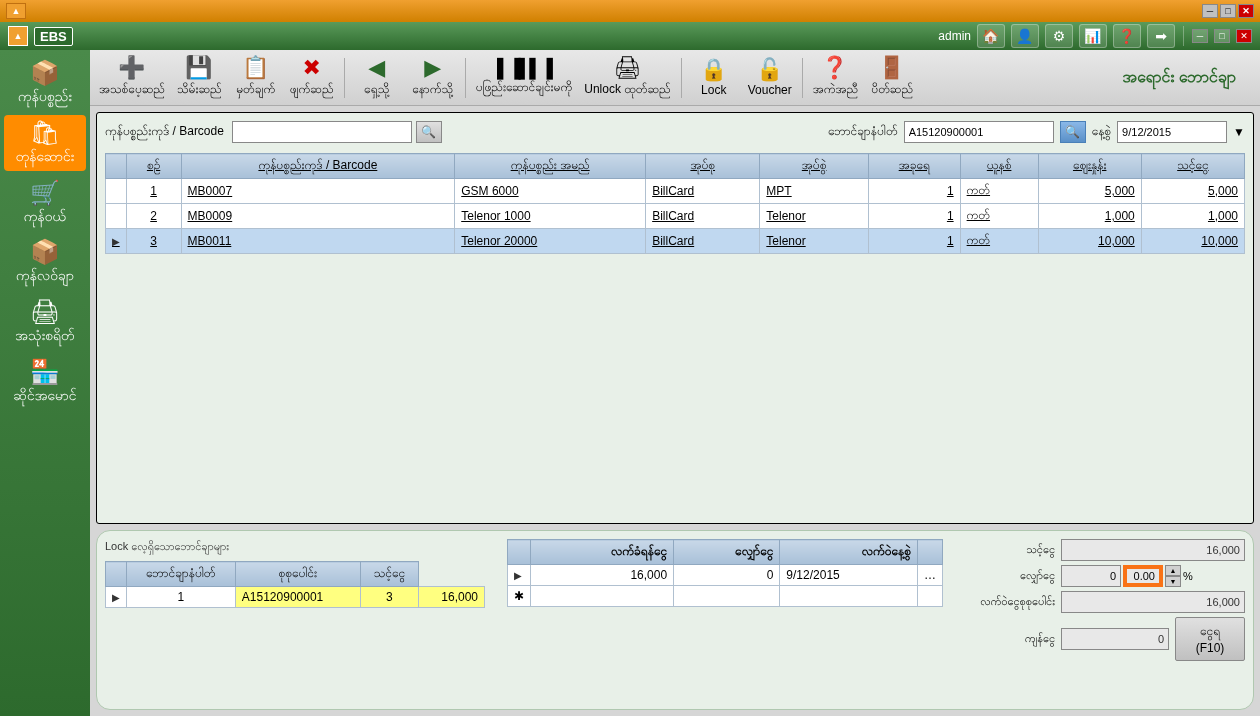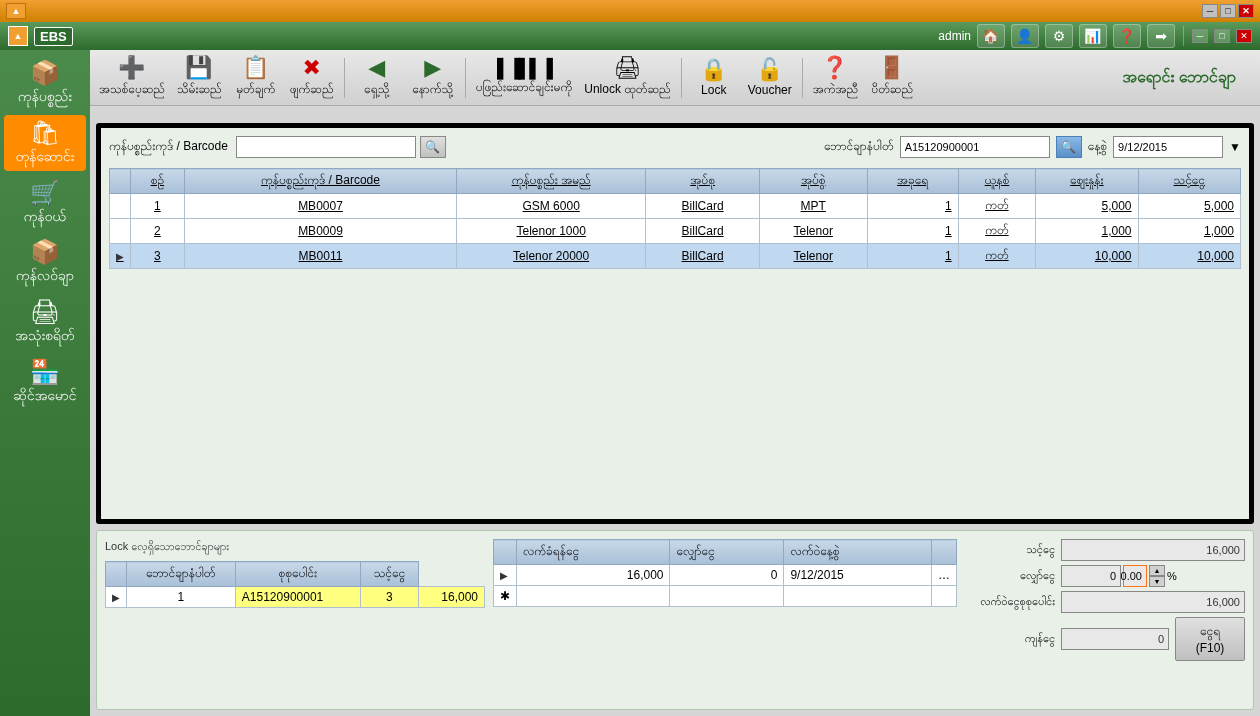--- a/index.html
+++ b/index.html
@@ -79,29 +79,28 @@
       display: flex;
       flex-direction: column;
       padding: 6px;
       gap: 6px;
       overflow: hidden;
     }
     
     
     .top-panel {
       background: #e8f0e8;
-      border: 5px solid #000000;
+      border: 1px solid #000000;
       border-radius: 3px;
       padding: 8px;
       flex: 1;
       display: flex;
       flex-direction: column;
       gap: 6px;
       min-height: 0;
-      margin-top: 11px;
     }
     .panel-header {
       display: flex; justify-content: space-between; align-items: center;
       padding-bottom: 4px;
     }
     .panel-date-area { display: flex; align-items: center; gap: 6px; }
     .voucher-id-input {
       width: 150px; height: 22px; border: 1px solid #888; padding: 0 4px;
       background: #fff; font-size: 11px;
     }
@@ -126,75 +125,75 @@
     
     
     .data-table { width: 100%; border-collapse: collapse; font-size: 11px; }
     .data-table th {
       background: linear-gradient(to bottom, #c8d8e8, #a8c0d8);
       border: 1px solid #90a8c0; padding: 3px 6px; text-align: center;
       color: #000; font-weight: normal; white-space: nowrap;
     }
     .data-table td {
       border: 1px solid #b0c0d0; padding: 3px 6px; background: #fff;
-      text-align: center;
+      text-align: left;
     }
     .data-table td.number { text-align: right; }
     .data-table td.center { text-align: center; }
     .data-table tr.row-selected td { background: #c0d8f0; }
     .table-wrapper { overflow: auto; flex: 1; text-decoration: underline; }
     
     
     .bottom-panel {
       background: #e8f0e8;
       border: 1px solid #b0c8b0;
-      border-radius: 3px;
+      border-radius: 14px;
       padding: 8px;
       height: 180px;
       display: flex;
-      gap: 8px;
+      gap: 22px;
     }
     .lock-section { width: 380px; }
     .lock-title { font-size: 11px; color: #333; margin-bottom: 6px; }
     .lock-table { width: 100%; border-collapse: collapse; font-size: 11px; }
     .lock-table th {
       background: linear-gradient(to bottom, #c8d8e8, #a8c0d8);
       border: 1px solid #90a8c0; padding: 3px 6px; text-align: center;
       font-weight: normal;
     }
     .lock-table td {
       border: 1px solid #b0c0d0; padding: 3px 6px; background: #fff;
     }
     .lock-table td.yellow { background: #ffff80; }
     .lock-table td.number { text-align: right; }
     .lock-table td.center { text-align: center; }
     
     .middle-section { flex: 1; }
     .middle-table { width: 100%; border-collapse: collapse; font-size: 11px; }
     .middle-table th {
       background: linear-gradient(to bottom, #c8d8e8, #a8c0d8);
-      border: 1px solid #90a8c0; padding: 3px 6px; text-align: left;
-      font-weight: normal; white-space: nowrap;
+      border: 1px solid #90a8c0; padding: 3px 6px; text-align: right;
+      font-weight: bold; white-space: nowrap;
     }
     .middle-table td {
       border: 1px solid #b0c0d0; padding: 3px 6px; background: #fff;
     }
     .middle-table td.number { text-align: right; }
     
     .right-section { width: 280px; display: flex; flex-direction: column; gap: 4px; }
     .summary-row { display: flex; align-items: center; gap: 6px; }
     .summary-label { width: 90px; text-align: right; font-size: 11px; }
     .summary-value {
       flex: 1; height: 22px; border: 1px solid #888; background: #e8e8e8;
       text-align: right; padding: 0 4px; display: flex; align-items: center;
       justify-content: flex-end; font-size: 11px; color: #333;
     }
     .discount-row { display: flex; align-items: center; gap: 3px; }
     .discount-input { width: 60px; height: 22px; border: 1px solid #888; background: #e8e8e8; text-align: right; padding: 0 4px; font-size: 11px; display: flex; align-items: center; justify-content: flex-end; }
-    .pct-box { width: 24px; height: 22px; border: 1px solid #f97316; background: #e8e8e8; text-align: right; padding: 0 4px; font-size: 11px; display: flex; align-items: center; justify-content: flex-end; }
+    .pct-box { width: 40px; height: 22px; border: 4px solid #f97316; background: #e8e8e8; text-align: right; padding: 0 4px; font-size: 11px; display: flex; align-items: center; justify-content: flex-end; }
     .spin-btn { display: flex; flex-direction: column; }
     .spin-up, .spin-down { width: 16px; height: 11px; background: #d0d0d0; border: 1px solid #888; cursor: pointer; display: flex; align-items: center; justify-content: center; font-size: 7px; }
     .pct-label { font-size: 11px; }
     .f10-btn {
       width: 70px; height: 44px; background: linear-gradient(to bottom, #e0e0e0, #c0c0c0);
       border: 1px solid #888; cursor: pointer; text-align: center; font-size: 10px;
       display: flex; justify-content: center; border-radius: 2px;
       flex-direction: column;
     }
     .arrow-indicator { font-size: 10px; color: #333; }

